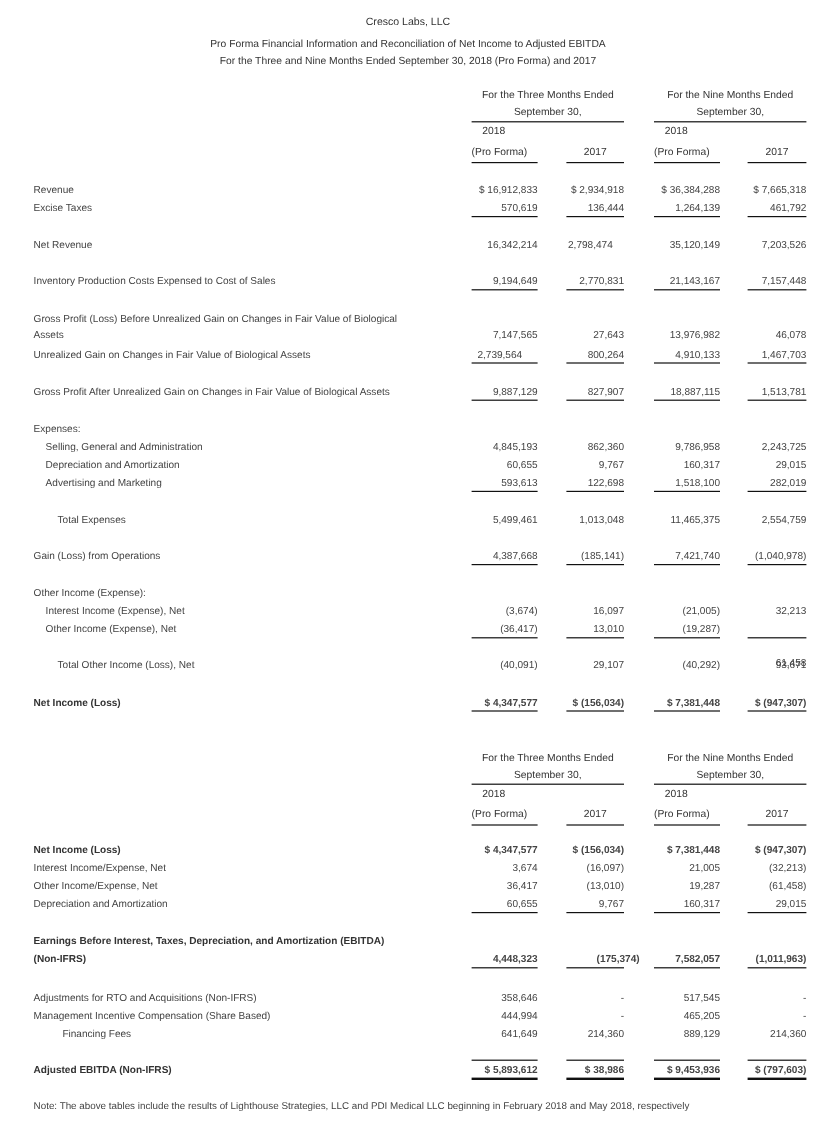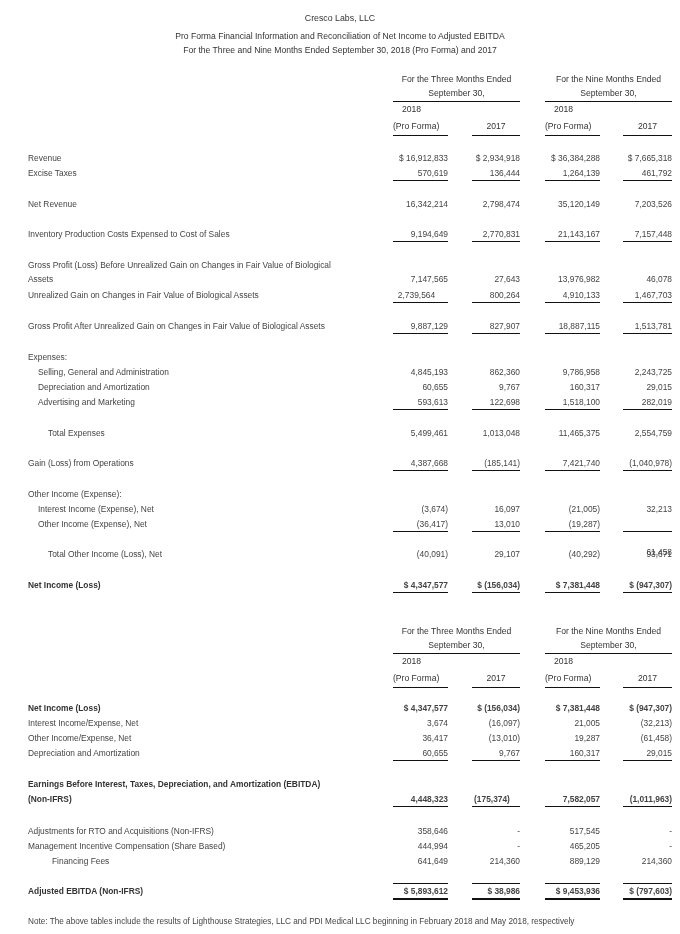--- a/index.html
+++ b/index.html
@@ -51,21 +51,21 @@
     <div class="abs num" style="left:385px;width:63px;top:168px;">570,619</div>
     <div class="ul" style="left:393px;width:55px;top:180px;"></div>
     <div class="abs num" style="left:464px;width:56px;top:168px;">136,444</div>
     <div class="ul" style="left:472px;width:48px;top:180px;"></div>
     <div class="abs num" style="left:537px;width:63px;top:168px;">1,264,139</div>
     <div class="ul" style="left:545px;width:55px;top:180px;"></div>
     <div class="abs num" style="left:615px;width:57px;top:168px;">461,792</div>
     <div class="ul" style="left:623px;width:49px;top:180px;"></div>
     <div class="abs lbl" style="left:28px;top:199px;">Net Revenue</div>
     <div class="abs num" style="left:385px;width:63px;top:199px;">16,342,214</div>
-    <div class="abs num" style="left:464px;width:56px;top:199px;">2,798,474</div>
+    <div class="abs num" style="left:464px;width:56px;top:199px;text-align:center;">2,798,474</div>
     <div class="abs num" style="left:537px;width:63px;top:199px;">35,120,149</div>
     <div class="abs num" style="left:615px;width:57px;top:199px;">7,203,526</div>
     <div class="abs lbl" style="left:28px;top:229px;">Inventory Production Costs Expensed to Cost of Sales</div>
     <div class="abs num" style="left:385px;width:63px;top:229px;">9,194,649</div>
     <div class="ul" style="left:393px;width:55px;top:241px;"></div>
     <div class="abs num" style="left:464px;width:56px;top:229px;">2,770,831</div>
     <div class="ul" style="left:472px;width:48px;top:241px;"></div>
     <div class="abs num" style="left:537px;width:63px;top:229px;">21,143,167</div>
     <div class="ul" style="left:545px;width:55px;top:241px;"></div>
     <div class="abs num" style="left:615px;width:57px;top:229px;">7,157,448</div>
@@ -194,21 +194,21 @@
     <div class="abs num" style="left:464px;width:56px;top:748px;">9,767</div>
     <div class="ul" style="left:472px;width:48px;top:760px;"></div>
     <div class="abs num" style="left:537px;width:63px;top:748px;">160,317</div>
     <div class="ul" style="left:545px;width:55px;top:760px;"></div>
     <div class="abs num" style="left:615px;width:57px;top:748px;">29,015</div>
     <div class="ul" style="left:623px;width:49px;top:760px;"></div>
     <div class="abs lbl bold" style="left:28px;top:779px;">Earnings Before Interest, Taxes, Depreciation, and Amortization (EBITDA)</div>
     <div class="abs lbl bold" style="left:28px;top:794px;">(Non-IFRS)</div>
     <div class="abs num bold" style="left:385px;width:63px;top:794px;">4,448,323</div>
     <div class="ul" style="left:393px;width:55px;top:806px;"></div>
-    <div class="abs num bold" style="left:464px;width:56px;top:794px;text-align:center;">(175,374)</div>
+    <div class="abs num bold" style="left:477px;width:56px;top:794px;">(175,374)</div>
     <div class="ul" style="left:472px;width:48px;top:806px;"></div>
     <div class="abs num bold" style="left:537px;width:63px;top:794px;">7,582,057</div>
     <div class="ul" style="left:545px;width:55px;top:806px;"></div>
     <div class="abs num bold" style="left:615px;width:57px;top:794px;">(1,011,963)</div>
     <div class="ul" style="left:623px;width:49px;top:806px;"></div>
     <div class="abs lbl" style="left:28px;top:826px;">Adjustments for RTO and Acquisitions (Non-IFRS)</div>
     <div class="abs num" style="left:385px;width:63px;top:826px;">358,646</div>
     <div class="abs num" style="left:464px;width:56px;top:826px;">-</div>
     <div class="abs num" style="left:537px;width:63px;top:826px;">517,545</div>
     <div class="abs num" style="left:615px;width:57px;top:826px;">-</div>

